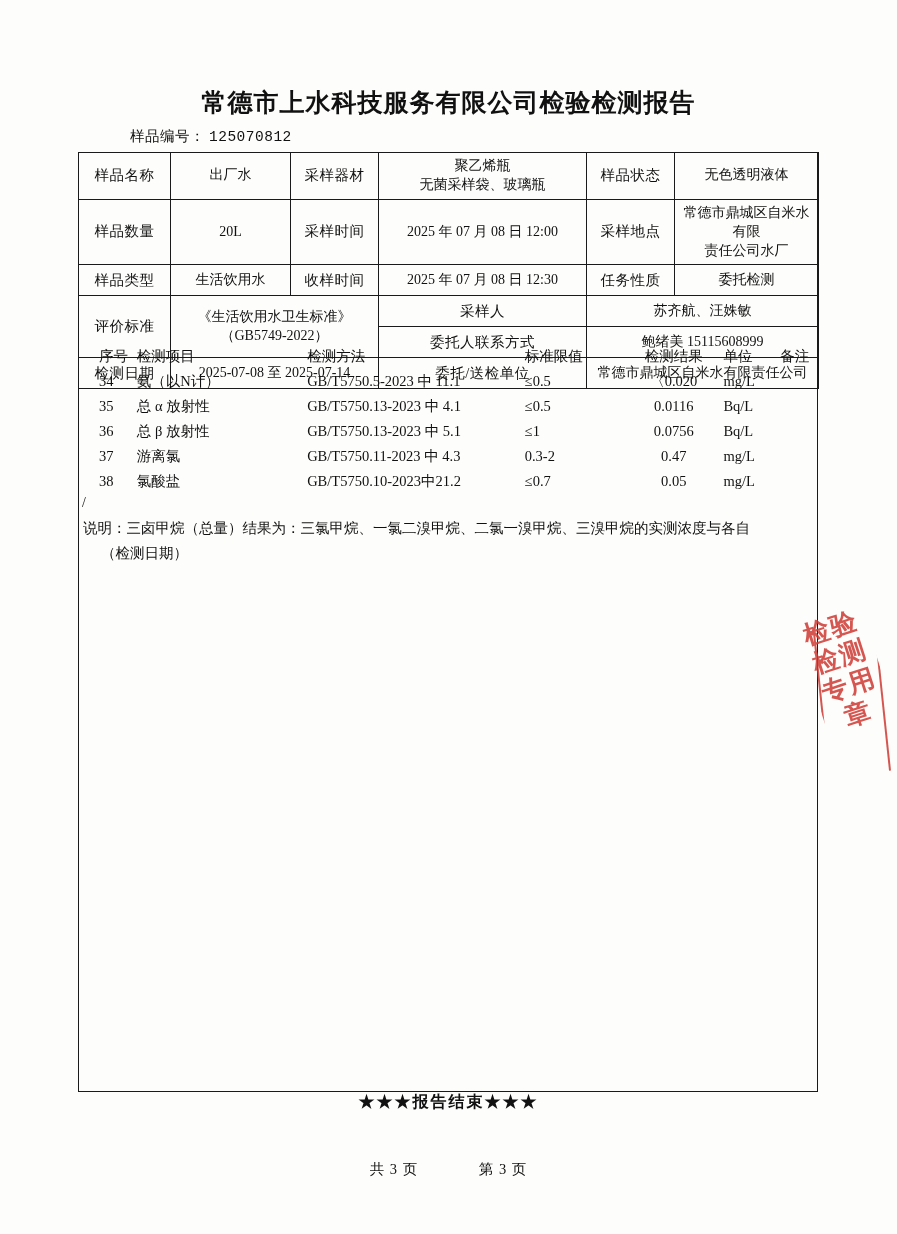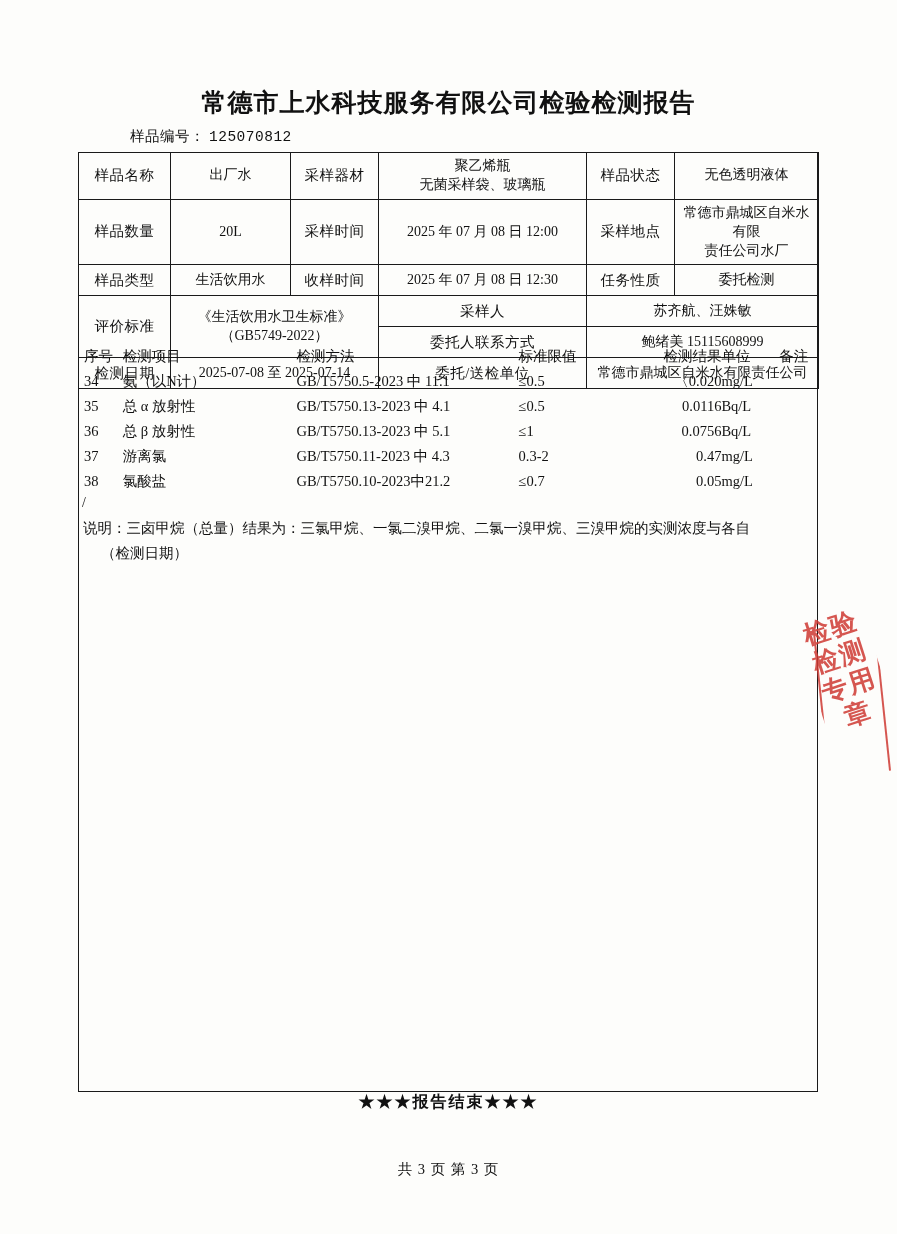--- a/index.html
+++ b/index.html
@@ -87,29 +87,29 @@
     position: absolute;
     left: 78px;
     top: 347px;
     width: 740px;
     font-size: 14.5px;
   }
   .results .row {
     display: flex;
     align-items: baseline;
     height: 25px;
-    padding-left: 4px;
+    padding-left: 19px;
     box-sizing: border-box;
   }
   .results .row.head { font-size: 14.5px; }
   .c-no    { width: 40px; text-align: left; padding-left: 2px; }
   .c-item  { width: 180px; text-align: left; }
   .c-meth  { width: 230px; text-align: left; }
   .c-limit { width: 105px; text-align: left; }
-  .c-res   { width: 105px; text-align: right; }
+  .c-res   { width: 105px; text-align: center; }
   .c-unit  { width: 60px; text-align: left; }
   .c-note  { width: 40px; text-align: left; }
   .mono { font-family: "Liberation Serif", "DejaVu Serif", serif; }
 
   .slash {
     position: absolute;
     left: 82px;
     top: 495px;
     font-size: 14px;
   }
@@ -139,21 +139,21 @@
   }
   .footer {
     position: absolute;
     left: 0;
     top: 1160px;
     width: 897px;
     text-align: center;
     font-size: 14.5px;
     letter-spacing: 1px;
   }
-  .footer span { margin: 0 0; text-align: right; }
+  .footer span { margin: 0 28px; text-align: right; }
 
   
   .stamp {
     position: absolute;
     right: 8px;
     top: 610px;
     width: 70px;
     height: 180px;
     color: #cf3a33;
     font-size: 26px;

